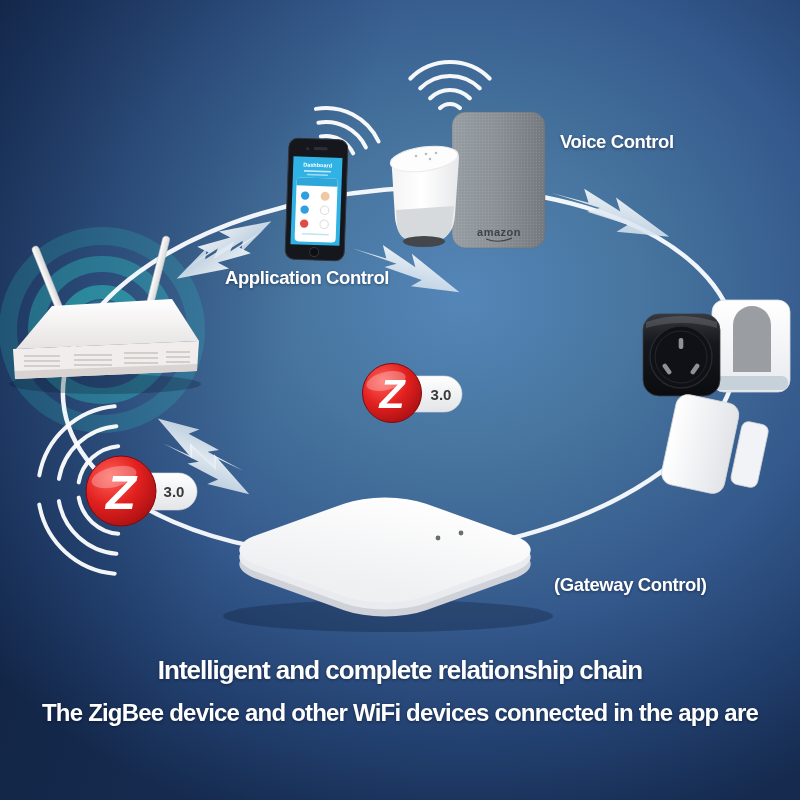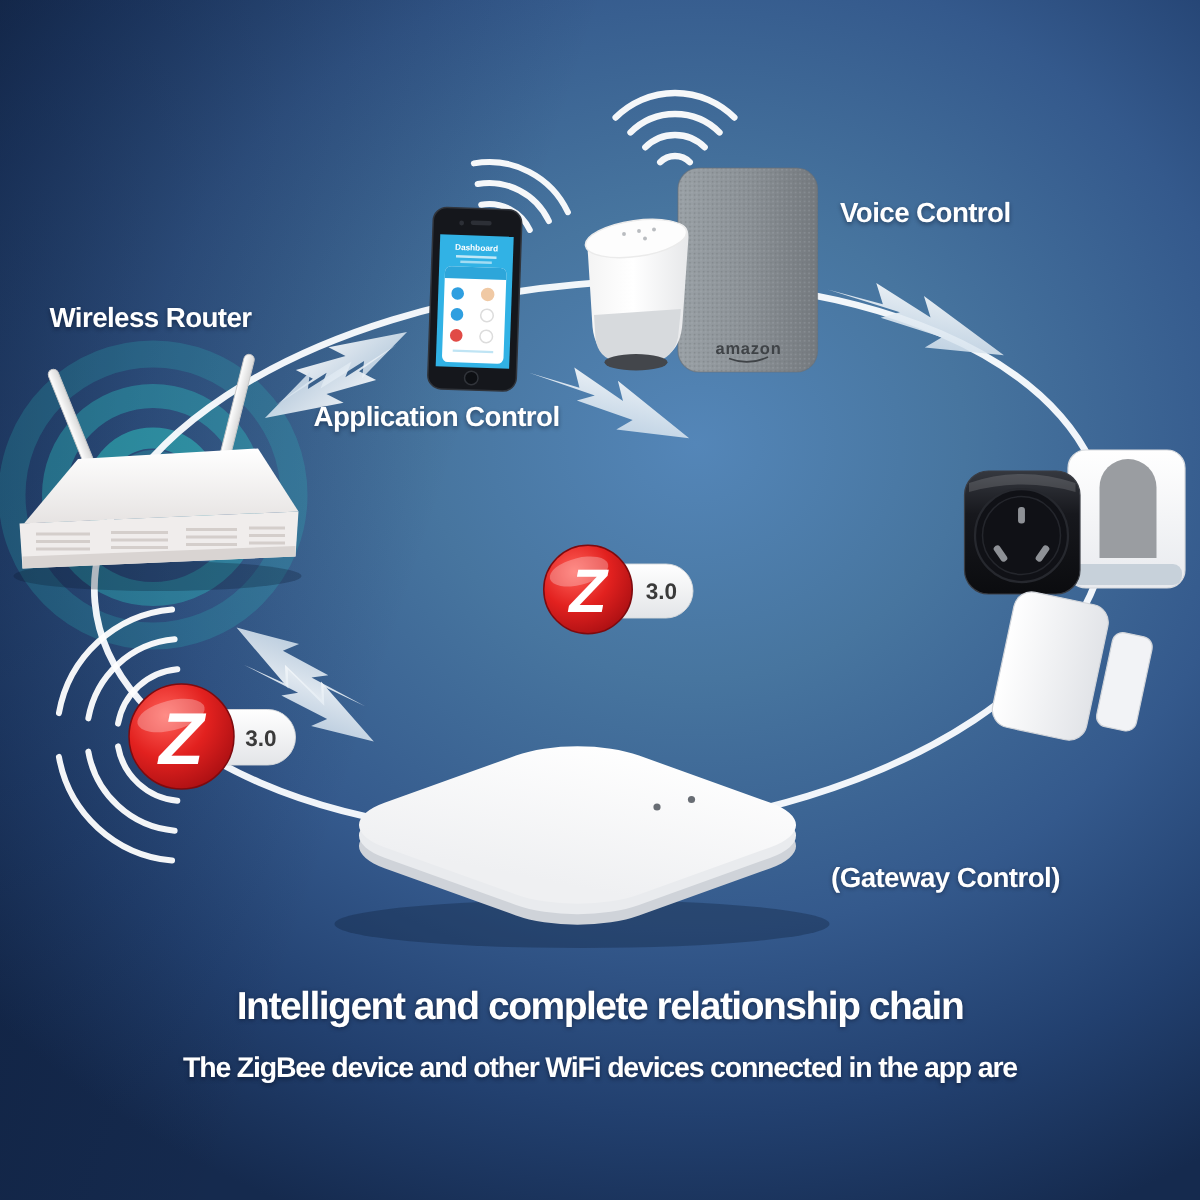--- a/index.html
+++ b/index.html
@@ -11,21 +11,21 @@
       radial-gradient(640px 560px at 58% 37%, #5486b8 0%, #47759f 28%, #34598c 58%, #22406f 80%, #152a4e 100%);
   }
   svg.scene{position:absolute;left:0;top:0;}
   .label{
     position:absolute;color:#fff;font-weight:bold;font-size:18.5px;
     letter-spacing:-.4px;text-shadow:0 1px 3px rgba(0,10,30,.45);white-space:nowrap;text-align:right;
   }
   .footer{position:absolute;left:0;right:0;text-align:center;color:#fff;font-weight:bold;
     text-shadow:0 1px 3px rgba(0,10,30,.5);}
   .footer-title{top:655px;font-size:26px;letter-spacing:-1px;}
-  .footer-sub{top:700px;font-size:19px;letter-spacing:-.8px;line-height:26.5px;}
+  .footer-sub{top:700px;font-size:24px;letter-spacing:-.8px;line-height:26.5px;}
 </style>
 </head>
 <body>
 
 <div class="stage">
 
 <svg class="scene" width="800" height="800" viewBox="0 0 800 800">
   <defs>
     <path id="boltShape" d="M0,9 L30,3 L22,-7 L56,-2 L48,-12 L100,0 L60,16 L66,6 L32,11 L40,3 Z"></path>
     <linearGradient id="boltGrad" x1="0" y1="0" x2="1" y2="1">
@@ -224,22 +224,21 @@
 
   <g>
     <rect x="115" y="473" width="82" height="37" rx="18.5" fill="url(#pillGrad)" stroke="#d8dadd" stroke-width=".6"></rect>
     <text x="174" y="497" font-size="15" font-weight="bold" fill="#3a3a3a" text-anchor="middle">3.0</text>
     <circle cx="121" cy="491" r="35" fill="url(#zbRed)" stroke="#7e0a0e" stroke-width="1"></circle>
     <ellipse cx="114" cy="477" rx="23" ry="10" transform="rotate(-14 114 477)" fill="#ffffff" opacity=".28"></ellipse>
     <text x="121" y="509" font-size="49" font-weight="bold" font-style="italic" fill="#ffffff" text-anchor="middle">Z</text>
   </g>
 </svg>
 
-<div class="label" style="left:33px;top:201px;">Wireless Router</div>
-<div class="label" style="left:209px;top:267px;">Application Control</div>
+<div class="label" style="left:225px;top:267px;">Application Control</div>
 <div class="label" style="left:560px;top:131px;">Voice Control</div>
 <div class="label" style="left:554px;top:574px;">(Gateway Control)</div>
 
 <div class="footer footer-title">Intelligent and complete relationship chain</div>
 <div class="footer footer-sub">
   <div>The ZigBee device and other WiFi devices connected in the app are</div>
 </div>
 
 </div>
 

